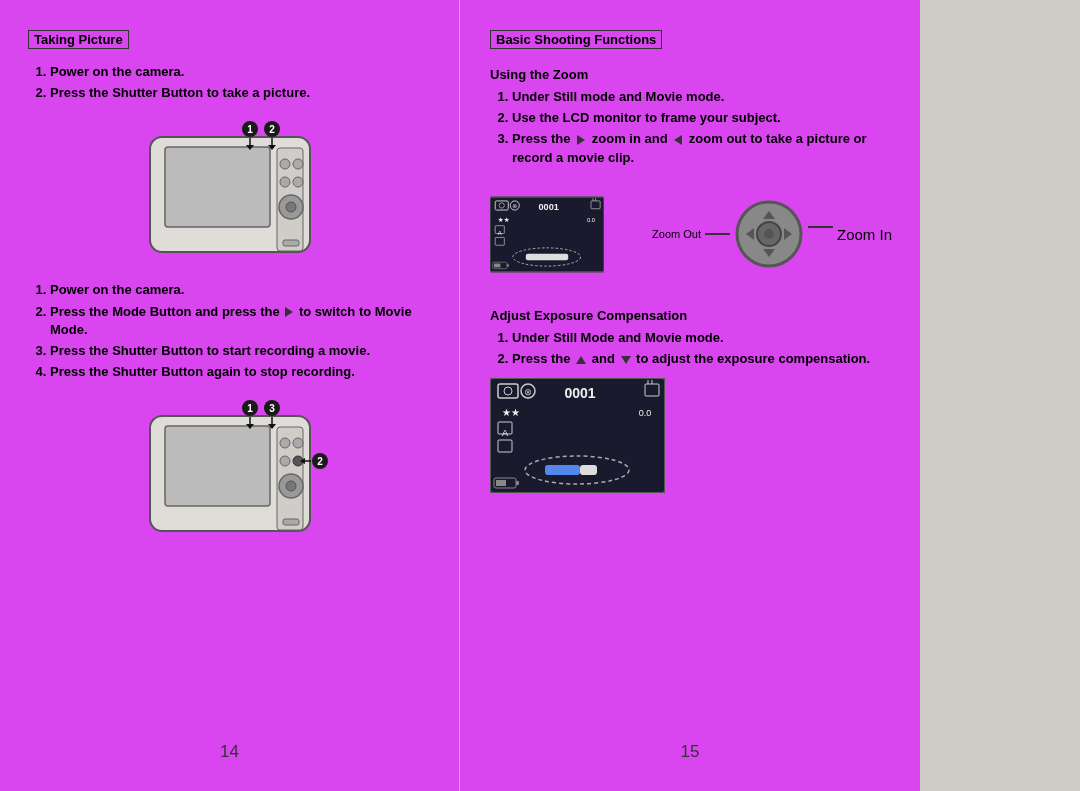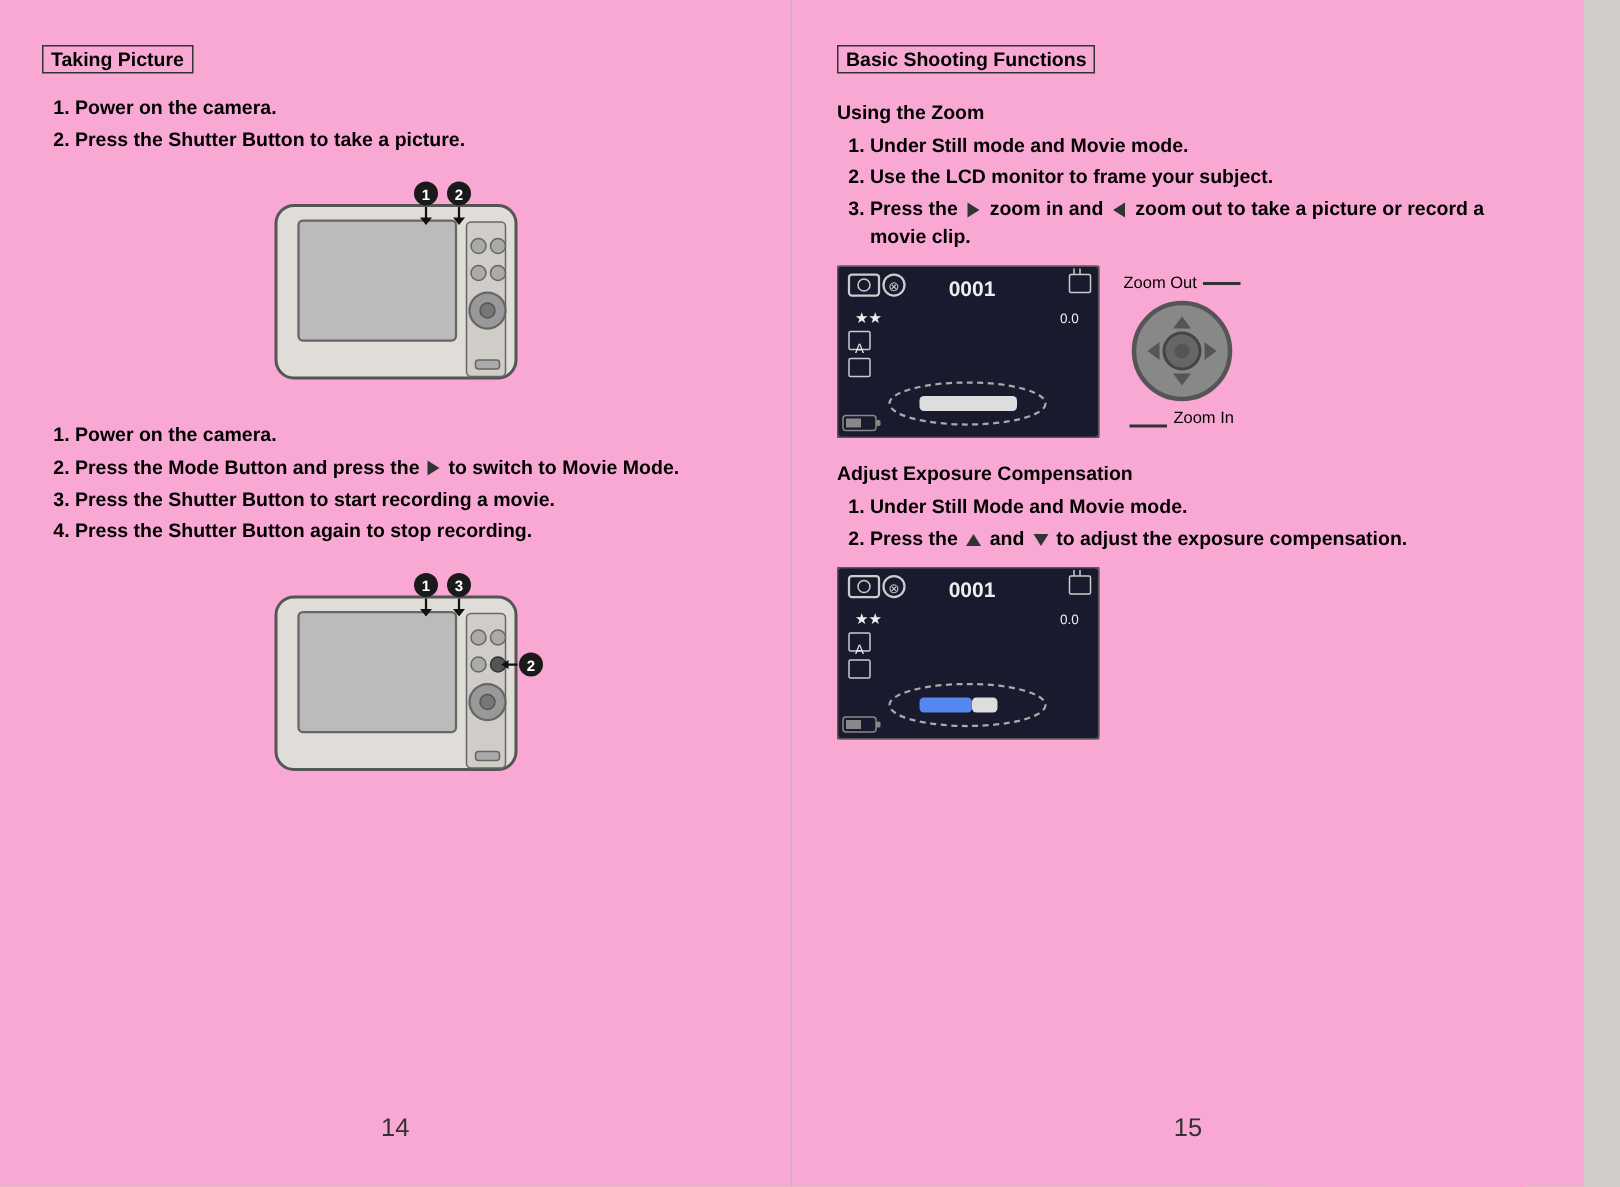--- a/index.html
+++ b/index.html
@@ -6,23 +6,23 @@
     body {
       width: 1080px;
       height: 791px;
       display: flex;
       font-family: Arial, sans-serif;
       font-size: 13px;
       background: #d0ccc8;
       overflow: hidden;
     }
     .page {
-      width: 528px;
+      width: 460px;
       height: 791px;
-      background: #f9a8d4;
+      background: #d946ef;
       padding: 30px 28px 20px 28px;
       position: relative;
     }
     .page-left {
       border-right: 1px solid #bbb;
     }
     .page-right {
       padding-left: 30px;
     }
     .section-title {
@@ -219,42 +219,42 @@
 
       <ellipse cx="87" cy="92" rx="52" ry="14" fill="none" stroke="#aaa" stroke-width="1.5" stroke-dasharray="4,3"></ellipse>
 
       <rect x="55" y="87" width="65" height="10" rx="3" fill="#ddd"></rect>
 
       <rect x="4" y="100" width="22" height="10" rx="2" fill="none" stroke="#888" stroke-width="1"></rect>
       <rect x="26" y="103" width="3" height="4" rx="1" fill="#888"></rect>
       <rect x="6" y="102" width="10" height="6" fill="#888"></rect>
     </svg>
 
-    <div style="display:flex; flex-direction:column; align-items:center; gap:4px;">
+    <div style="display:flex; flex-direction:row; align-items:center; gap:4px;margin-left:32px;">
 
       <div style="display:flex; align-items:center; gap:4px; font-size:11px; white-space:nowrap;">
         <span>Zoom Out</span>
         <span style="display:inline-block; width:25px; height:2px; background:#333;"></span>
       </div>
 
       <svg width="70" height="70" viewBox="0 0 70 70">
         <circle cx="35" cy="35" r="32" fill="#888" stroke="#555" stroke-width="3"></circle>
 
         <polygon points="12,35 20,29 20,41" fill="#555"></polygon>
 
         <polygon points="58,35 50,29 50,41" fill="#555"></polygon>
 
         <polygon points="35,12 29,20 41,20" fill="#555"></polygon>
 
         <polygon points="35,58 29,50 41,50" fill="#555"></polygon>
         <circle cx="35" cy="35" r="12" fill="#666" stroke="#444" stroke-width="2"></circle>
         <circle cx="35" cy="35" r="5" fill="#555"></circle>
       </svg>
 
-      <div style="display:flex; align-items:flex-end; gap:4px; font-size:11px; white-space:nowrap;">
+      <div style="display:flex; align-items:flex-start; gap:4px; font-size:15px; white-space:nowrap;">
         <span style="display:inline-block; width:25px; height:2px; background:#333;"></span>
         <span>Zoom In</span>
       </div>
     </div>
   </div>
 
   
   <div class="subsection-title">Adjust Exposure Compensation</div>
   <ol>
     <li>Under Still Mode and Movie mode.</li>

